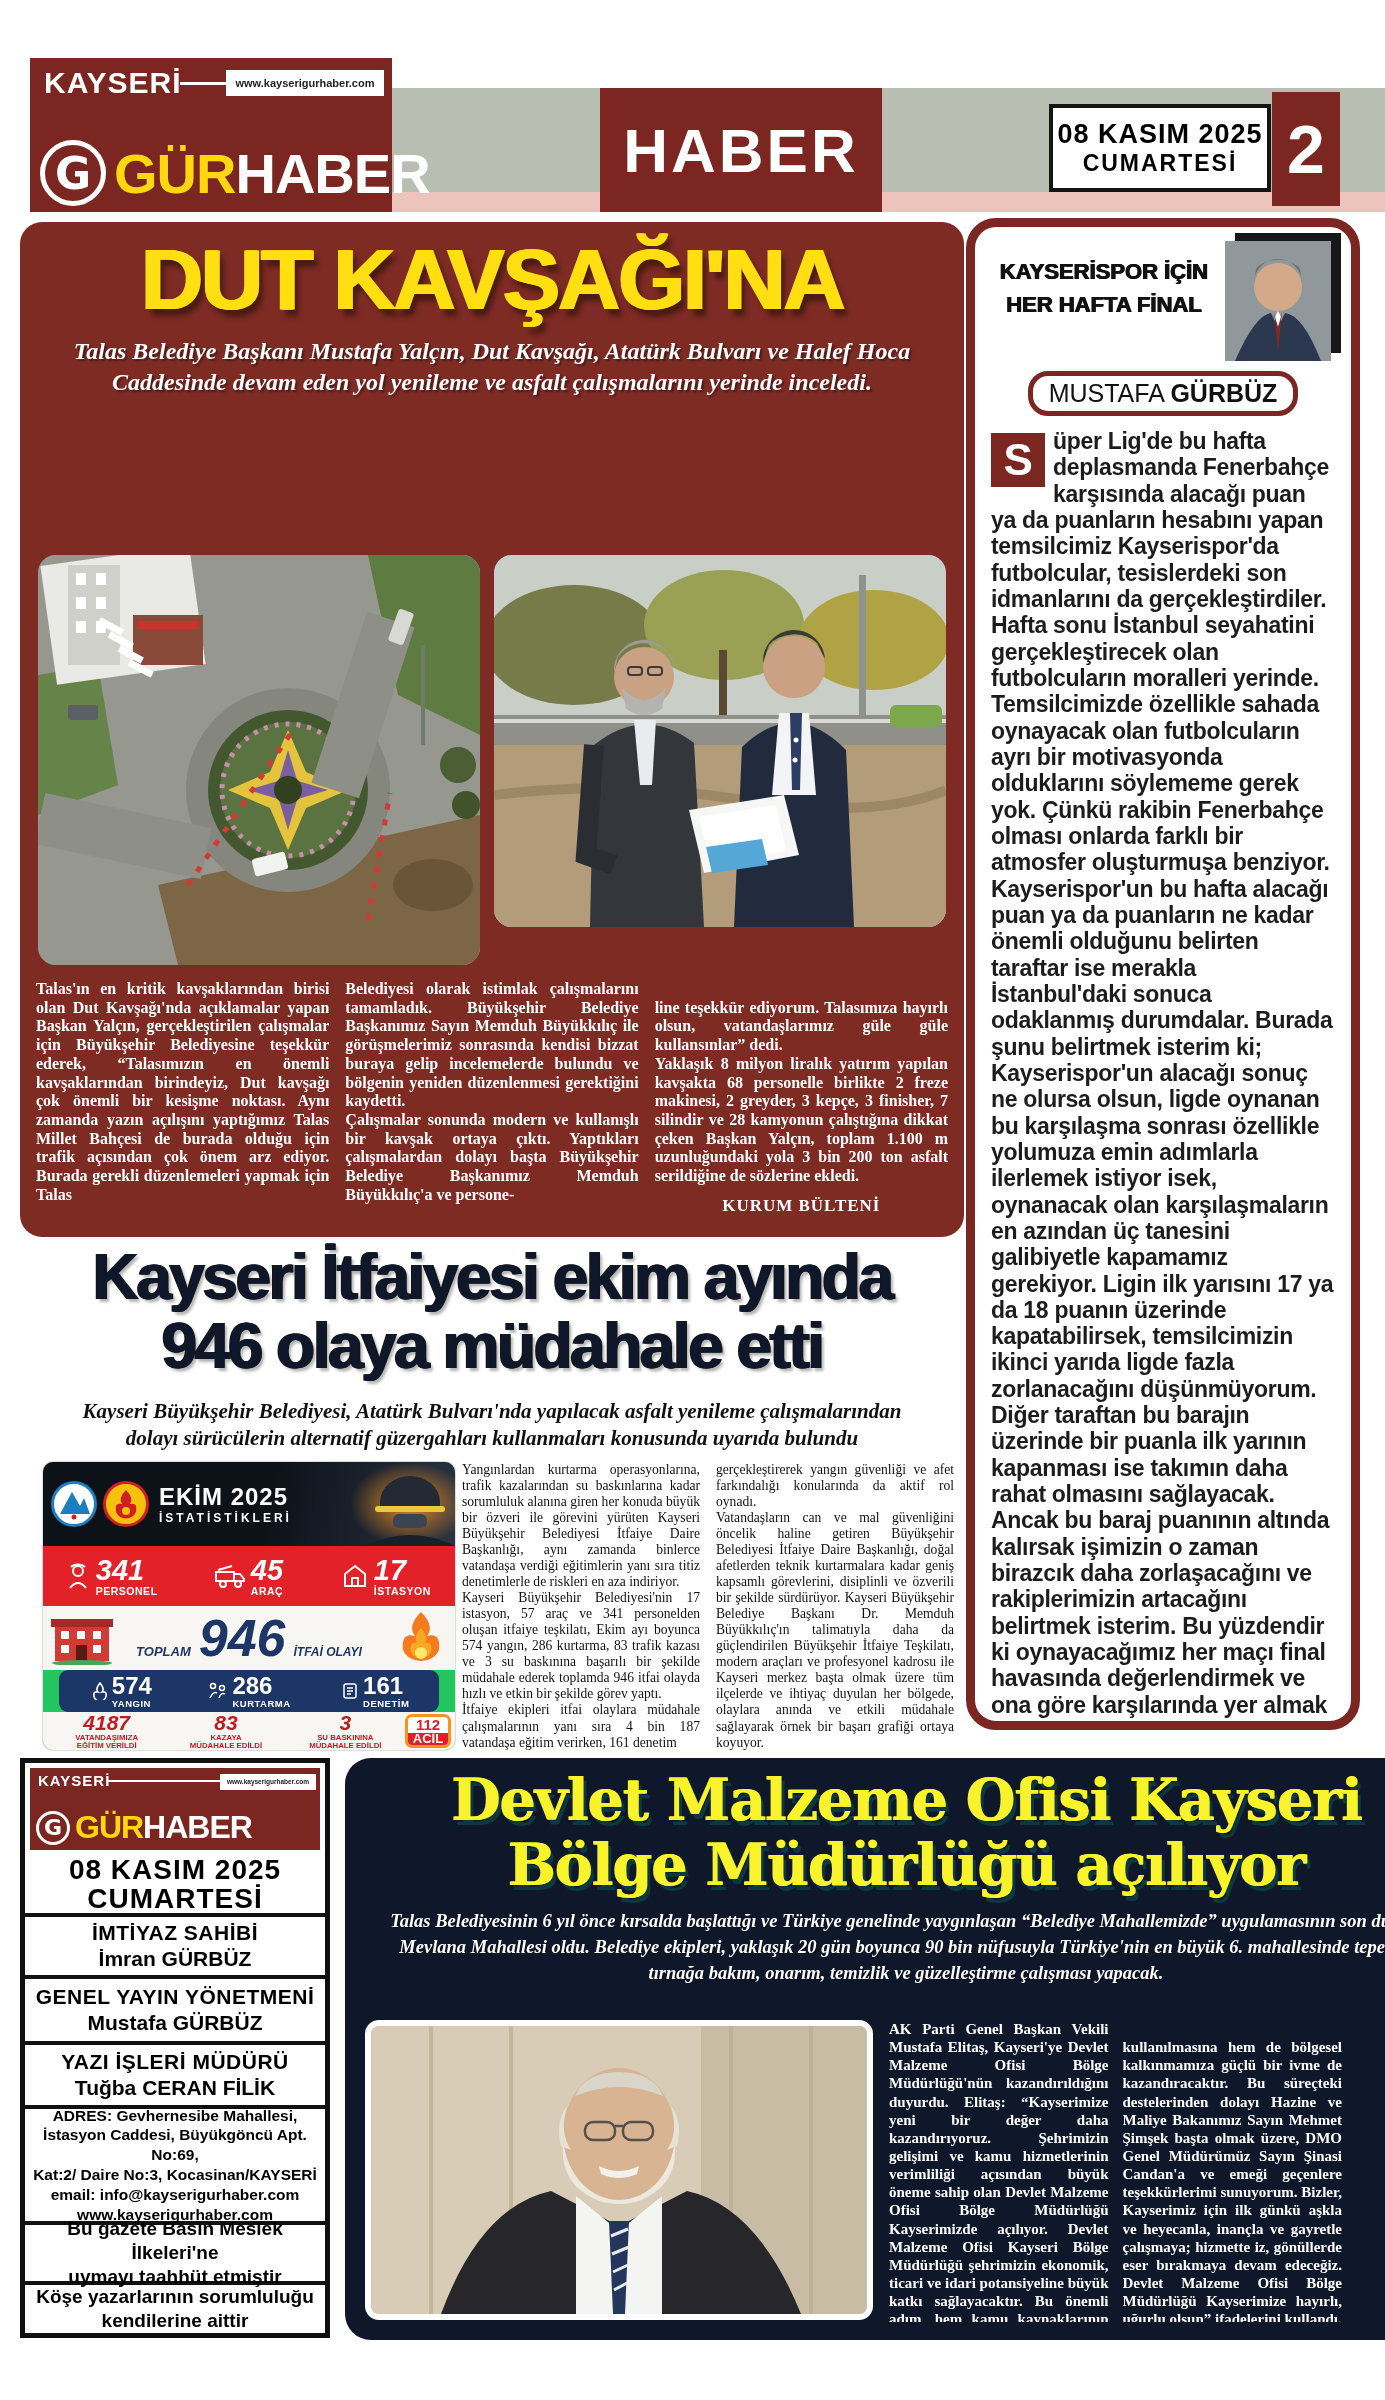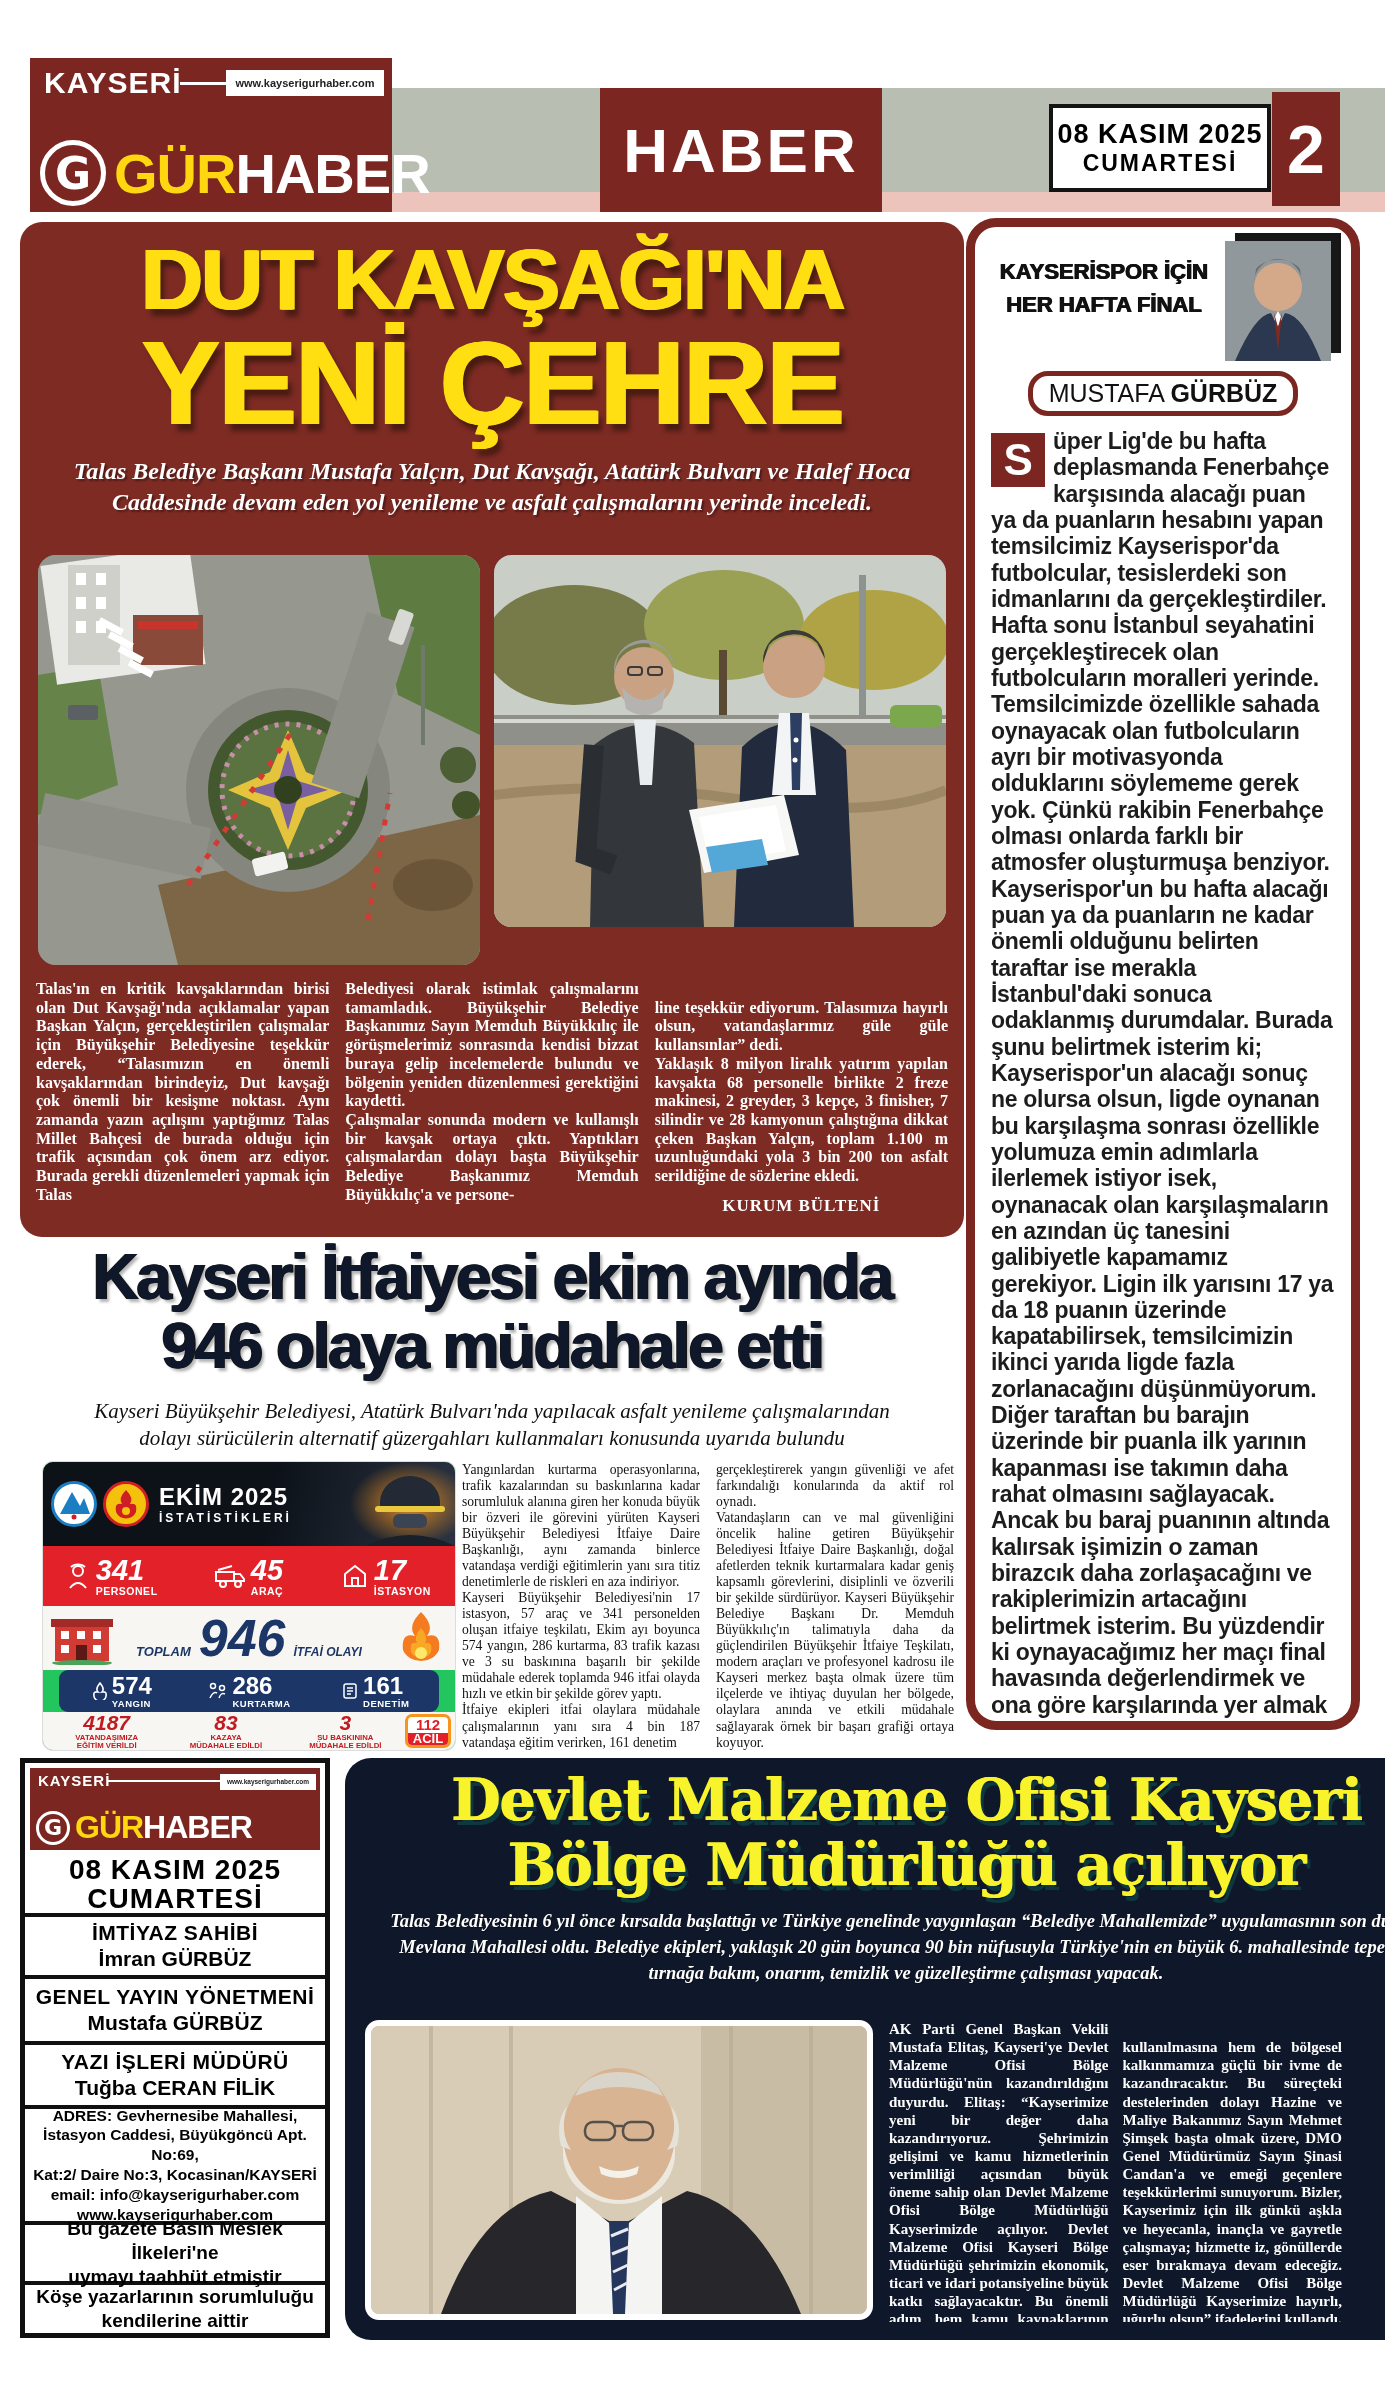--- a/index.html
+++ b/index.html
@@ -47,21 +47,21 @@
   .rc-photo { position:relative; width:106px; height:120px; margin-right:4px; box-shadow:10px -8px 0 0 #171717; background:#91989b; }
   .rc-author { display:flex; justify-content:center; margin-top:10px; }
   .rc-pill { border:5px solid #7b2620; border-radius:20px; padding:3px 16px; font-size:25px; color:#111; white-space:nowrap; }
   .rc-pill .last { font-weight:bold; }
   .rc-body { margin-top:12px; font-weight:bold; font-size:23px; line-height:1.145; color:#1c1c1c; letter-spacing:-0.3px; }
   .dropcap { float:left; width:54px; height:54px; background:#7b2620; color:#fff; font-size:44px; font-weight:bold; display:flex; align-items:center; justify-content:center; margin:5px 8px 2px 0; }
 
   
   .fh { left:20px; top:1243px; width:944px; text-align:center; color:#0f172a; font-weight:bold; font-size:64px; letter-spacing:-2.5px; line-height:1.08;
         text-shadow:1px 0 0 #151515,-1px 0 0 #151515,3px 3px 3px rgba(0,0,0,.3); }
-  .fsub { left:20px; top:1398px; width:944px; text-align:center; font-family:"Liberation Serif",serif; font-style:italic; font-weight:normal; font-size:21px; line-height:1.3; color:#101010; white-space:pre-line; }
+  .fsub { left:20px; top:1398px; width:944px; text-align:center; font-family:"Liberation Serif",serif; font-style:italic; font-weight:bold; font-size:21px; line-height:1.3; color:#101010; white-space:pre-line; }
   .infographic { left:43px; top:1462px; width:412px; height:288px; border-radius:10px; overflow:hidden; background:#22c55e; box-shadow:0 0 0 1px #ddd; }
   .ig-top { height:84px; background:linear-gradient(100deg,#0d1219 55%,#2a3342); position:relative; display:flex; align-items:center; }
   .ig-logos { display:flex; gap:6px; margin-left:8px; }
   .ig-logo1 { width:46px; height:46px; border-radius:50%; background:#fff; border:3px solid #1c7ec2; position:relative; overflow:hidden; }
   .ig-logo1 svg, .ig-logo2 svg { position:absolute; left:0; top:0; }
   .ig-logo2 { width:46px; height:46px; border-radius:50%; background:#f4c20d; border:3px solid #cf1f25; position:relative; overflow:hidden; }
   .ig-title { margin-left:10px; color:#fff; z-index:2; }
   .ig-t1 { font-size:24px; font-weight:bold; letter-spacing:1px; }
   .ig-t2 { font-size:12px; font-weight:bold; letter-spacing:3px; }
   .ig-ff { position:absolute; right:0; top:0; height:84px; width:150px; }
@@ -138,21 +138,20 @@
 <div class="abs haber-box">HABER</div>
 
 <div class="abs date-box">
   <div class="d1">08 KASIM 2025</div>
   <div class="d2">CUMARTESİ</div>
 </div>
 <div class="abs page-box">2</div>
 
 <div class="abs main-box">
   <div class="mh mh1">DUT KAVŞAĞI'NA</div>
-  <div class="mh mh2">YENİ ÇEHRE</div>
   <div class="msub">Talas Belediye Başkanı Mustafa Yalçın, Dut Kavşağı, Atatürk Bulvarı ve Halef Hoca
 Caddesinde devam eden yol yenileme ve asfalt çalışmalarını yerinde inceledi.</div>
 
   <div class="photo photo1">
     <svg width="442" height="410" viewBox="0 0 442 410">
       <rect width="442" height="410" fill="#96978e"></rect>
       <polygon points="330,0 442,0 442,180 360,140" fill="#5e7b41"></polygon>
       <polygon points="0,120 60,110 80,230 0,260" fill="#66834a"></polygon>
       <polygon points="120,330 442,260 442,410 140,410" fill="#7d6645"></polygon>
       <ellipse cx="395" cy="330" rx="40" ry="26" fill="#6a5538"></ellipse>

